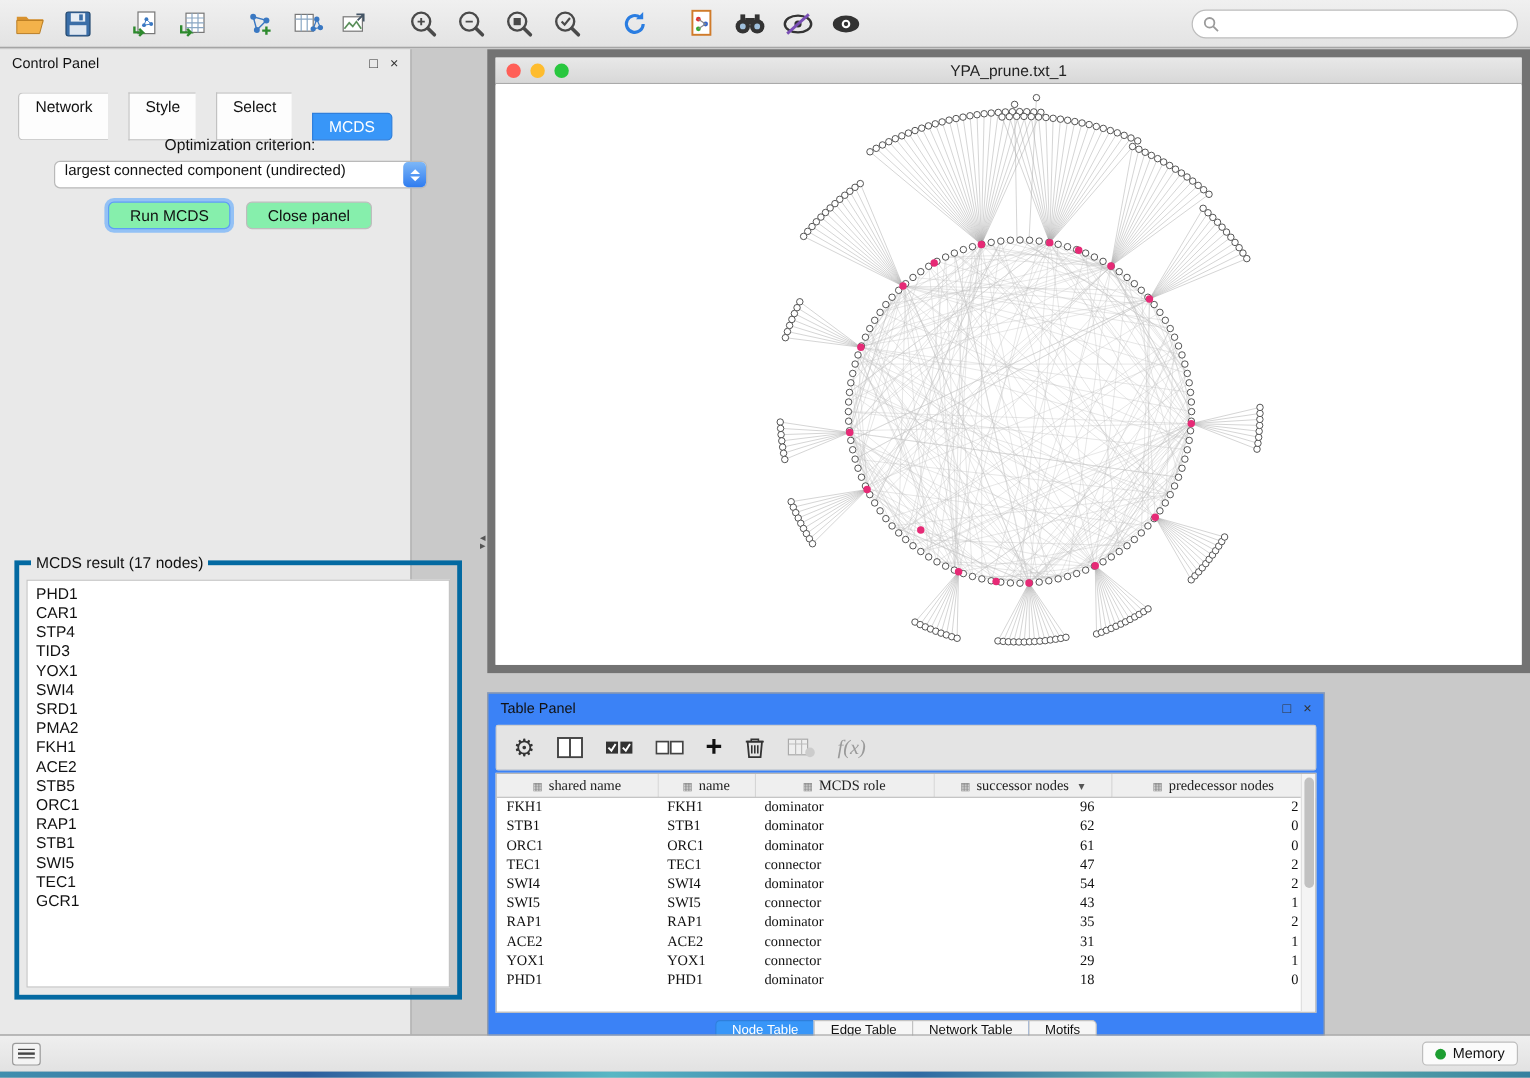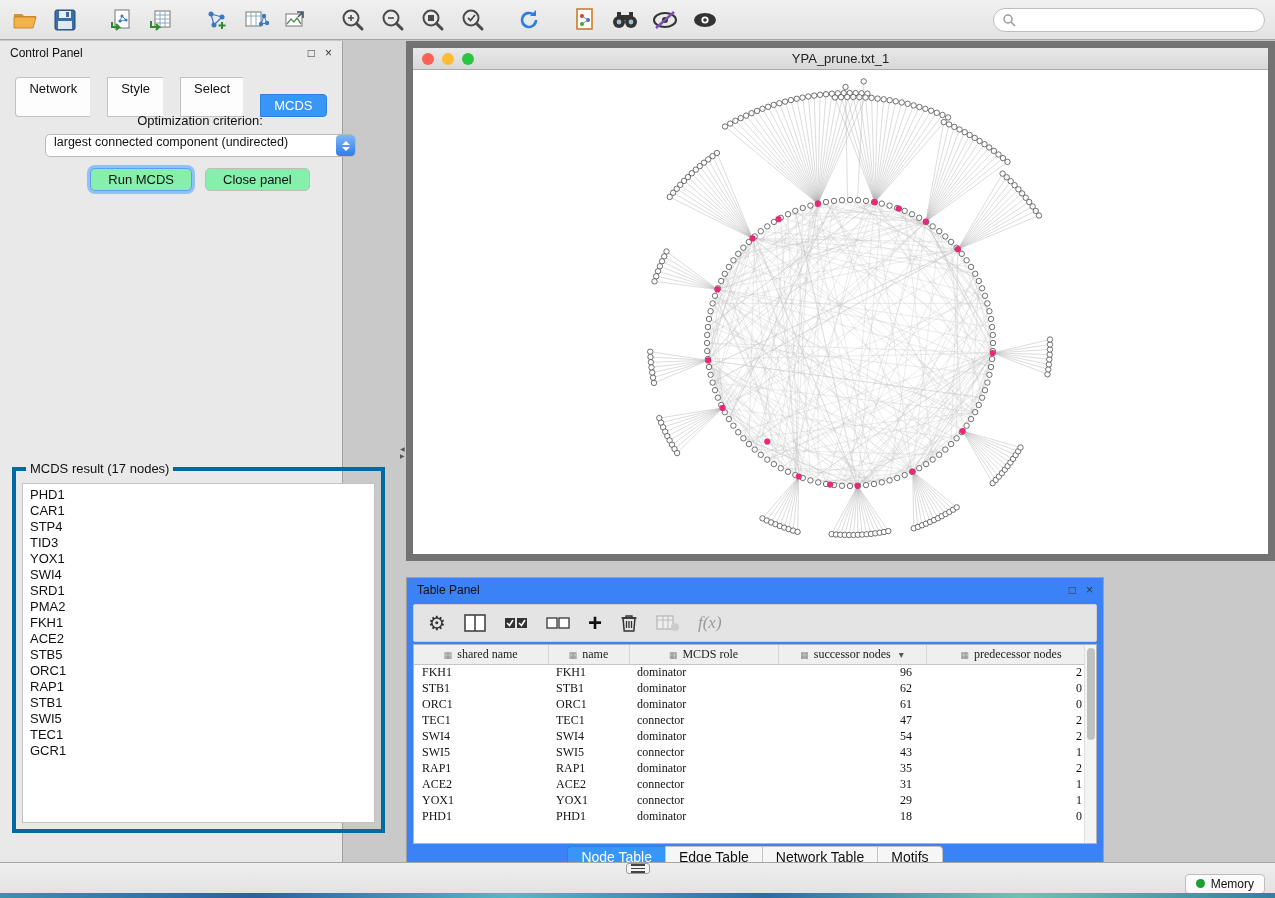--- a/index.html
+++ b/index.html
@@ -81,29 +81,29 @@
   table.data { border-collapse:collapse; width:100%; table-layout:fixed;font-family:Liberation Serif, serif; }
   table.data th { background:#efefef; border-right:1px solid #d5d5d5; border-bottom:1px solid #c5c5c5;
     font-size:12px; font-weight:normal; color:#222; height:19px; padding:0 4px; text-align:center; white-space:nowrap; overflow:hidden; }
   table.data td { font-size:12px; color:#111; height:16px; padding:0 8px; white-space:nowrap; overflow:hidden; }
   table.data td.num { text-align:right; padding-right:14px; }
   .hicon { color:#8a8a8a; font-size:9px; margin-right:5px; }
   .sortarrow { color:#555; font-size:10px; margin-left:8px; }
   .vscroll { position:absolute; top:0; right:0; width:12px; bottom:0; background:#f4f4f4; border-left:1px solid #e0e0e0; }
   .vscroll .thumb { position:absolute; top:3px; left:2px; width:8px; height:92px; background:#c1c1c1; border-radius:4px; }
   .bottom-tabs { position:absolute; bottom:5px; left:0; width:100%; display:flex; justify-content:center; }
-  .btab { font-size:14px; padding:2px 13px; background:#f6f6f6; border:1px solid #c2c2c2; border-right:none; color:#111; cursor:default; }
+  .btab { font-size:11px; padding:2px 13px; background:#f6f6f6; border:1px solid #c2c2c2; border-right:none; color:#111; cursor:default; }
   .btab:first-child { border-radius:4px 0 0 4px; }
   .btab:last-child { border-radius:0 4px 4px 0; border-right:1px solid #c2c2c2; }
   .btab.active { background:#3896f8; color:#fff; border-color:#2f7fdc; }
 
   
   .statusbar { position:absolute; left:0; right:0; top:862px; height:31px;
     background:linear-gradient(#efefef,#e2e2e2); border-top:1px solid #a5a5a5;
-    display:flex; align-items:center; padding:0 10px;flex-direction:column; }
+    display:flex; align-items:center; padding:0 10px; }
   .list-btn { width:24px; height:19px; border:1px solid #9b9b9b; border-radius:3px; background:#f4f4f4;
     display:flex; flex-direction:column; justify-content:center; gap:2px; padding:0 4px; }
   .list-btn i { display:block; height:1.5px; background:#444; }
   .memory-btn { margin-left:auto; display:flex; align-items:center; gap:6px; background:#fbfbfb;
     border:1px solid #bdbdbd; border-radius:4px; padding:2px 10px; font-size:12px; color:#111; font-family:inherit; }
   .gdot { width:9px; height:9px; border-radius:50%; background:#1d9e31; }
   .wallpaper { position:absolute; left:0; right:0; bottom:0; height:5px;
     background:linear-gradient(90deg,#3f8fae,#2e5f9e,#58b7c4,#2f6ba3,#6fc2b2,#35809f); }
 </style>
 </head>

